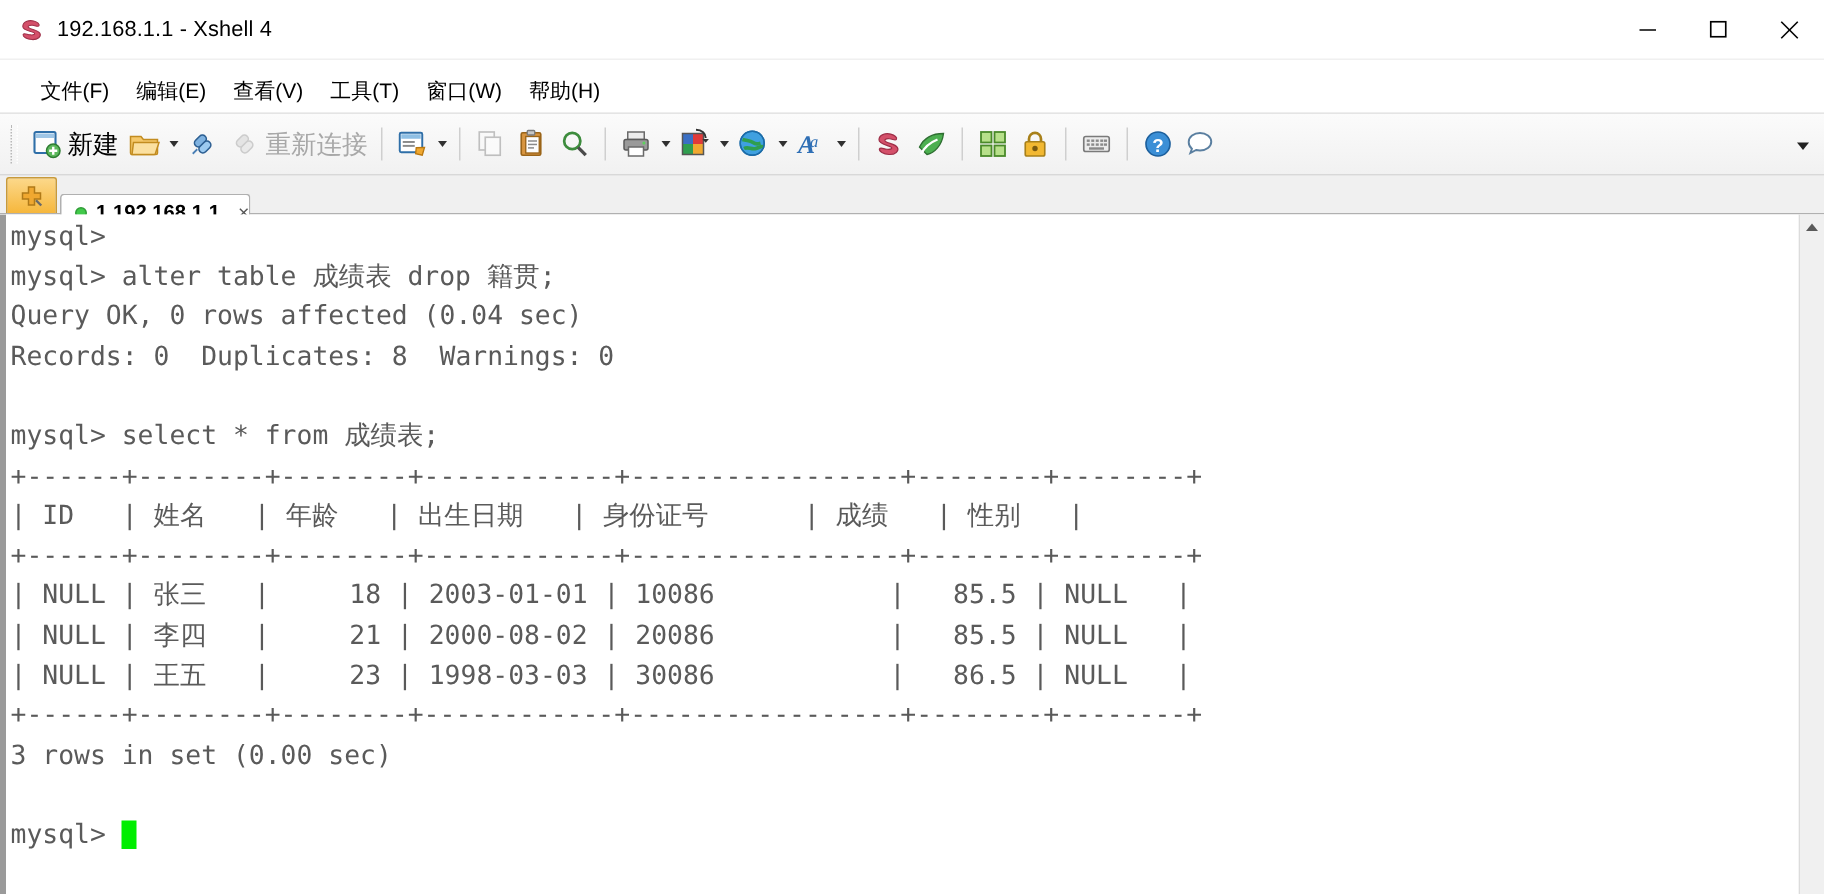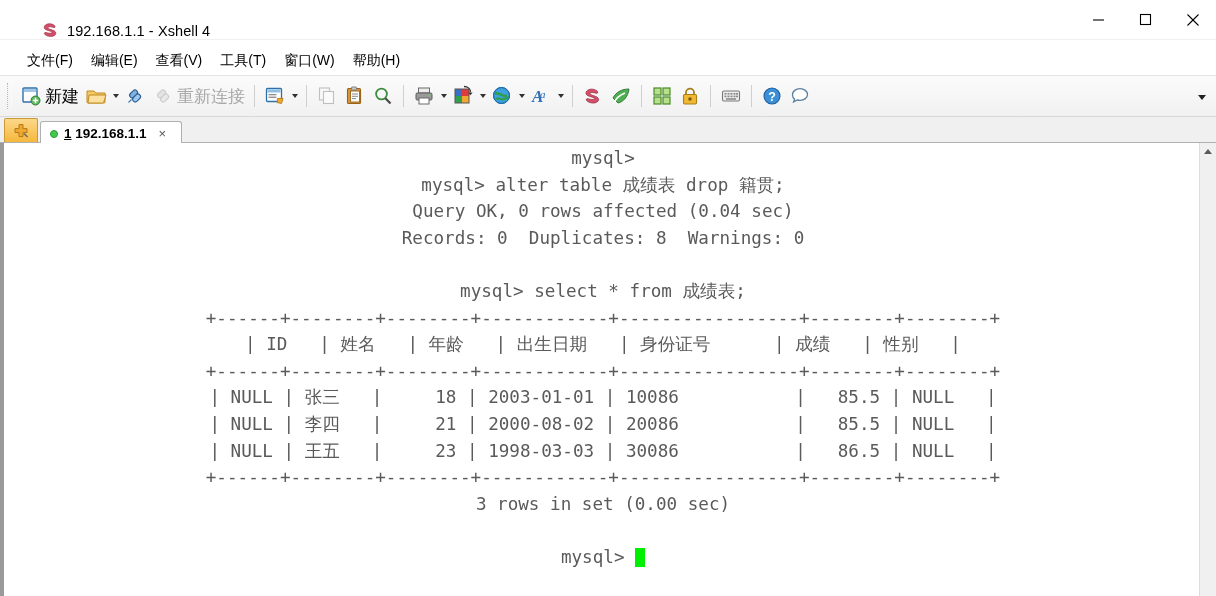--- a/index.html
+++ b/index.html
@@ -21,24 +21,23 @@
     display: flex;
     flex-direction: column;
   }
 
   
   .titlebar {
     height: 39px;
     min-height: 39px;
     background: #ffffff;
     display: flex;
-    align-items: flex-end;
+    align-items: center;
     position: relative;
     border-bottom: 1px solid #f0f0f0;
-    padding-left: 29px;
   }
   .titlebar .app-icon {
     width: 18px;
     height: 18px;
     margin-left: 12px;
     margin-right: 8px;
     position: relative;
     flex: 0 0 auto;
   }
   .titlebar .title-text {
@@ -186,24 +185,24 @@
     margin-right: 2px;
   }
   .tab {
     height: 25px;
     background: #ffffff;
     border: 1px solid #b0b0b0;
     border-bottom: 1px solid #ffffff;
     border-radius: 3px 3px 0 0;
     display: flex;
     align-items: center;
-    padding: 0 15px 0 9px;
+    padding: 0 0 0 9px;
     box-sizing: border-box;
     position: relative;
-    top: 4px;
+    top: 12px;
   }
   .tab .dot {
     width: 8px; height: 8px;
     border-radius: 50%;
     background: #41c94a;
     border: 1px solid #2f9c36;
     box-sizing: border-box;
     margin-right: 6px;
     flex: 0 0 auto;
   }
@@ -243,21 +242,20 @@
   }
   .term-line {
     font-family: "DejaVu Sans Mono", "Liberation Mono", monospace;
     font-size: 17.6px;
     line-height: 26.6px;
     color: #5a5a5a;
     white-space: pre;
     letter-spacing: 0px;
     padding-left: 3px;
     height: 26.6px;
-    text-align: center;
   }
   .cursor {
     display: inline-block;
     width: 10px;
     height: 19px;
     background: #00ee00;
     vertical-align: -4px;
   }
 
   

